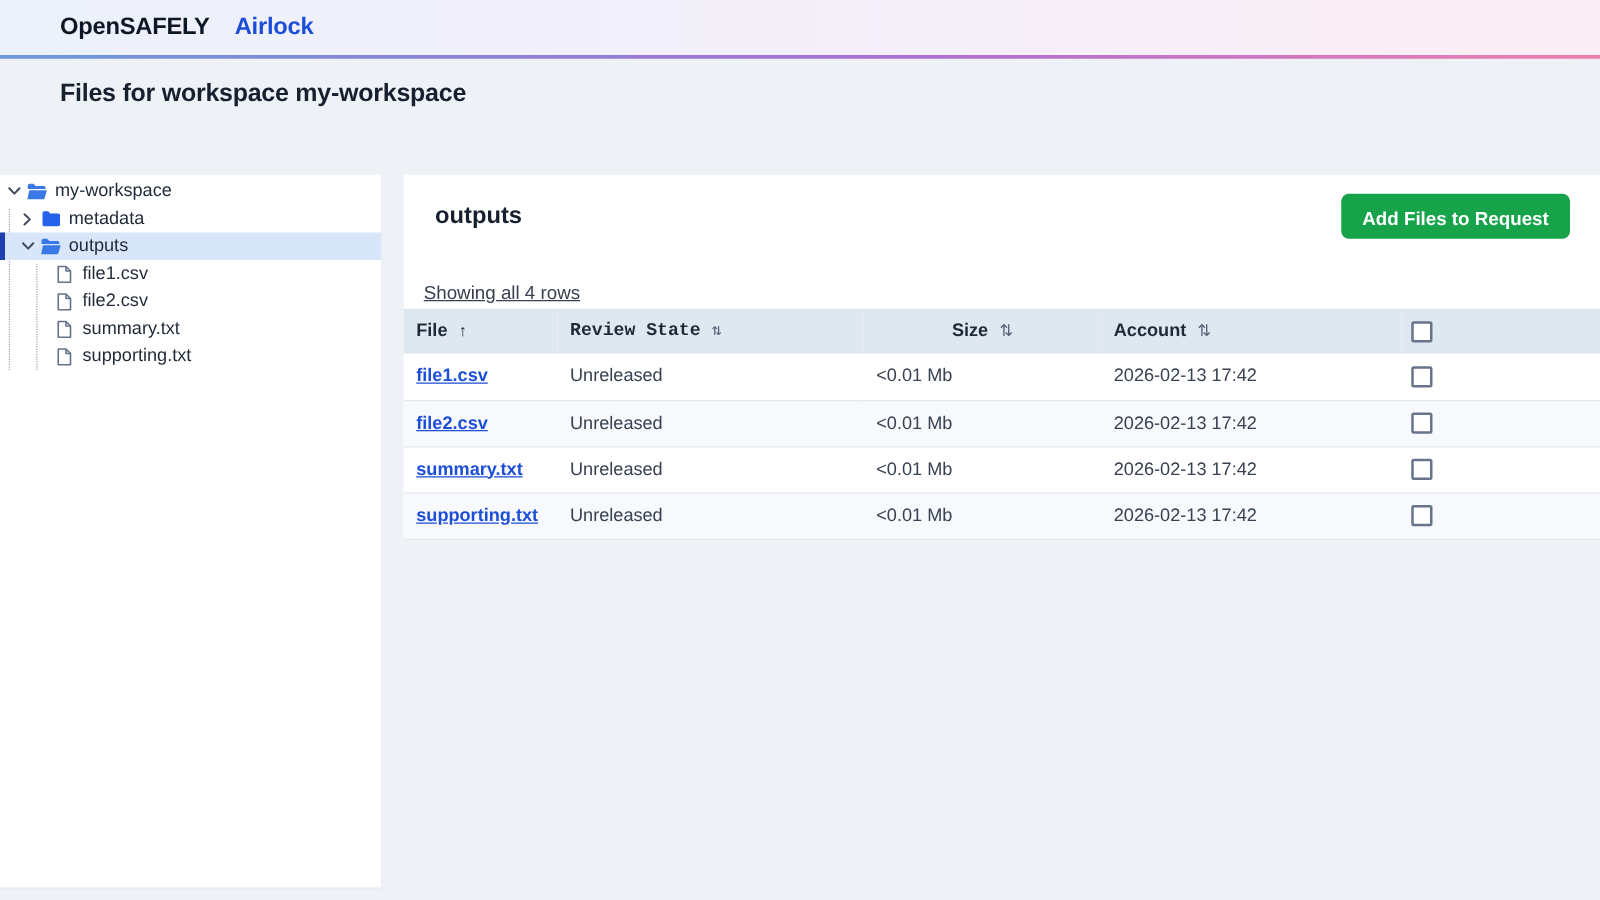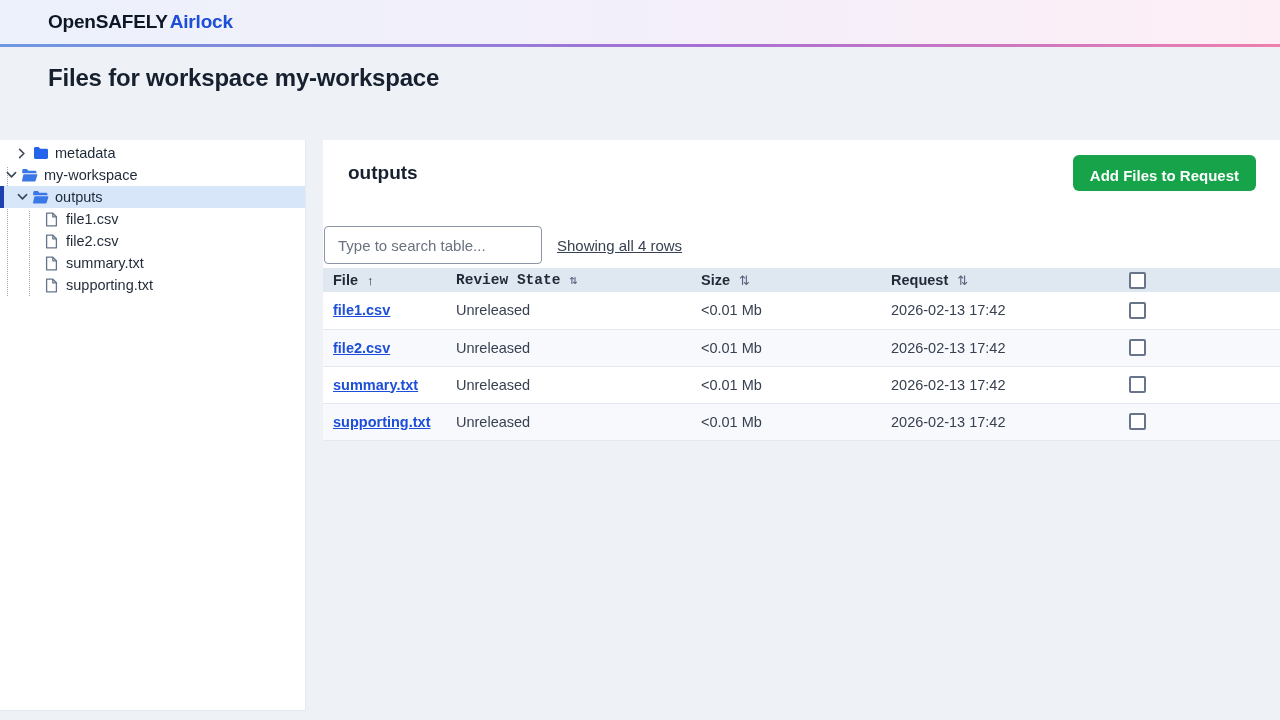--- a/index.html
+++ b/index.html
@@ -13,32 +13,32 @@
 
   
   .navbar {
     height: 47px;
     background: linear-gradient(90deg, #ecf1fb 0%, #f4effa 55%, #fdeef5 100%);
     border-bottom: 3px solid;
     border-image: linear-gradient(90deg, #6d98e0 0%, #a76fd4 55%, #ef7fae 100%) 1;
     display: flex; align-items: center; justify-content: space-between;
     padding: 0 60px 0 48px;
   }
-  .brand { display: flex; align-items: baseline; gap: 2px; font-weight: bold;
+  .brand { display: flex; align-items: baseline; gap: 20px; font-weight: bold;
     font-size: 19px; letter-spacing: -0.2px; text-decoration: none; cursor: pointer; }
   .brand .b1 { color: #0e1726; }
   .brand .b2 { color: #1d4ed8; }
   .nav-links { display: flex; align-items: center; gap: 34px; font-size: 15px; font-weight: 600; }
   .nav-link { cursor: pointer; color: #1a202c; display: flex; align-items: center; gap: 6px; }
   .nav-link.accent { color: #1d4ed8; }
   .chev-down-sm { width: 10px; height: 7px; display: inline-block; }
 
   
   .page-header { padding: 17px 48px 0 48px; height: 93px; }
-  .page-title { margin: 0 0 10px 0; font-size: 24px; font-weight: 700; color: #17202e; letter-spacing: -0.2px; }
+  .page-title { margin: 0 0 10px 0; font-size: 20px; font-weight: 700; color: #17202e; letter-spacing: -0.2px; }
   .page-link { font-size: 15px; font-weight: 600; color: #1d4ed8; text-decoration: underline; cursor: pointer; }
 
   
   .content { display: flex; align-items: flex-start; }
   .sidebar {
     width: 306px; flex-shrink: 0; height: 571px;
     background: #ffffff; border-right: 1px solid #e5e9f0; border-bottom: 1px solid #e2e8f0;
     position: relative; padding-top: 2px;
   }
   .main-card { flex: 1; margin-left: 17px; background: #ffffff; }
@@ -76,25 +76,25 @@
   .toolbar { display: flex; align-items: center; margin: 35px 0 4px 0; padding-left: 1px; }
   .search-input {
     width: 218px; height: 38px; border: 1px solid #8b95a5; border-radius: 4px;
     padding: 0 13px; font-family: inherit; font-size: 15px; color: #374151; background: #fff;
   }
   .search-input::placeholder { color: #6b7280; }
   .rows-status { margin-left: 15px; font-size: 15px; color: #374151; text-decoration: underline; }
 
   
   table { width: 100%; border-collapse: collapse; font-size: 14.5px; }
-  thead tr { background: var(--table-header-bg, #dfe7f0); height: 24px; }
+  thead tr { background: var(--table-header-bg, #dfe7f0); height: 36px; }
   th { text-align: left; font-weight: 600; color: #1f2937; padding: 0 10px; cursor: pointer; }
   th.col-file { width: 123px; }
   th.col-state { width: 245px; font-family: Liberation Mono, monospace; }
-  th.col-size { width: 190px; }
+  th.col-size { width: 190px; text-align: center; }
   th.col-modified { width: 240px; }
   th.col-check { cursor: default; }
   .sort { margin-left: 9px; font-size: 13px; font-weight: 400; }
   .sort.asc { color: #1f2937; }
   .sort.both { color: #55637a; }
   tbody tr { height: 37px; border-bottom: 1px solid #e2e8f0; background: #ffffff; }
   tbody tr:nth-child(even) { background: #f7f9fc; }
   td { padding: 0 10px; color: #374151; }
   td.check-cell, th.col-check { padding-left: 8px; }
   .file-link { color: #1d4ed8; font-weight: 600; text-decoration: underline; cursor: pointer; }
@@ -118,52 +118,52 @@
   <h1 class="page-title">Files for workspace my-workspace</h1>
 </section>
 
 <div class="content">
 
   <aside class="sidebar">
     <div class="tree" id="tree">
       <div class="guide guide-1"></div>
       <div class="guide guide-2"></div>
 
-  <div class="tree-item lvl1">
-    <span class="chev-slot">
-
-      <svg width="8" height="11" viewBox="0 0 8 11" style="display: block;">
-        <path d="M1.6 1.4 L5.9 5.5 L1.6 9.6" fill="none" stroke="#3f4a59" stroke-width="1.6" stroke-linecap="round" stroke-linejoin="round"></path>
-      </svg>
-    </span>
-    <span class="tree-icon">
-
-      <svg width="16" height="14" viewBox="0 0 16 14" style="display: block;">
-        <path fill="#2563eb" d="M1 2.4C1 1.6 1.6 1 2.4 1h3.2l1.6 1.8h6.4c.8 0 1.4.6 1.4 1.4v7.4c0 .8-.6 1.4-1.4 1.4H2.4c-.8 0-1.4-.6-1.4-1.4V2.4z"></path>
-      </svg>
-
-    </span>
-    <span class="tree-label">metadata</span>
-  </div>
-
   <div class="tree-item lvl0">
     <span class="chev-slot">
       <svg width="11" height="8" viewBox="0 0 11 8" style="display: block;">
         <path d="M1.4 1.6 L5.5 5.9 L9.6 1.6" fill="none" stroke="#3f4a59" stroke-width="1.6" stroke-linecap="round" stroke-linejoin="round"></path>
       </svg>
 
     </span>
     <span class="tree-icon">
       <svg width="17" height="15" viewBox="0 0 17 15" style="display: block;">
         <path fill="#3b78e7" d="M1.2 2.6c0-.9.7-1.6 1.5-1.6h3.1l1.6 1.8h6.6c.9 0 1.5.7 1.5 1.6v.8H1.2V2.6z"></path>
         <path fill="#3b78e7" d="M3 6.2h12.9c.4 0 .6.3.5.7l-1.8 5.9c-.1.3-.4.6-.8.6H1.5c-.4 0-.6-.3-.5-.7l1.3-6c.1-.3.4-.5.7-.5z"></path>
       </svg>
 
     </span>
     <span class="tree-label">my-workspace</span>
+  </div>
+
+  <div class="tree-item lvl1">
+    <span class="chev-slot">
+
+      <svg width="8" height="11" viewBox="0 0 8 11" style="display: block;">
+        <path d="M1.6 1.4 L5.9 5.5 L1.6 9.6" fill="none" stroke="#3f4a59" stroke-width="1.6" stroke-linecap="round" stroke-linejoin="round"></path>
+      </svg>
+    </span>
+    <span class="tree-icon">
+
+      <svg width="16" height="14" viewBox="0 0 16 14" style="display: block;">
+        <path fill="#2563eb" d="M1 2.4C1 1.6 1.6 1 2.4 1h3.2l1.6 1.8h6.4c.8 0 1.4.6 1.4 1.4v7.4c0 .8-.6 1.4-1.4 1.4H2.4c-.8 0-1.4-.6-1.4-1.4V2.4z"></path>
+      </svg>
+
+    </span>
+    <span class="tree-label">metadata</span>
   </div>
 
   <div class="tree-item lvl1 selected">
     <span class="chev-slot">
       <svg width="11" height="8" viewBox="0 0 11 8" style="display: block;">
         <path d="M1.4 1.6 L5.5 5.9 L9.6 1.6" fill="none" stroke="#3f4a59" stroke-width="1.6" stroke-linecap="round" stroke-linejoin="round"></path>
       </svg>
 
     </span>
     <span class="tree-icon">
@@ -240,38 +240,37 @@
 
   <main class="main-card">
     <div class="card-header">
       <h2 class="card-title">outputs</h2>
       <div class="btn-group">
         <button class="btn-green">Add Files to Request</button>
       </div>
     </div>
 
     <div class="toolbar">
-      <input class="search-input" type="text" placeholder="Type to search table..." style="">
       <span class="rows-status">Showing all 4 rows</span>
     </div>
 
     <table>
       <thead>
         <tr>
           <th class="col-file">
             <span>File</span><span class="sort asc">↑</span>
           </th>
           <th class="col-state">
             <span>Review State</span><span class="sort both">⇅</span>
           </th>
           <th class="col-size">
             <span>Size</span><span class="sort both">⇅</span>
           </th>
           <th class="col-modified">
-            <span>Request</span><span class="sort both">⇅</span>
+            <span>Account</span><span class="sort both">⇅</span>
           </th>
           <th class="col-check">
             <input type="checkbox" class="cbx" style="">
           </th>
         </tr>
       </thead>
       <tbody id="table-body">
   <tr>
     <td><a class="file-link">file1.csv</a></td>
     <td>Unreleased</td>

